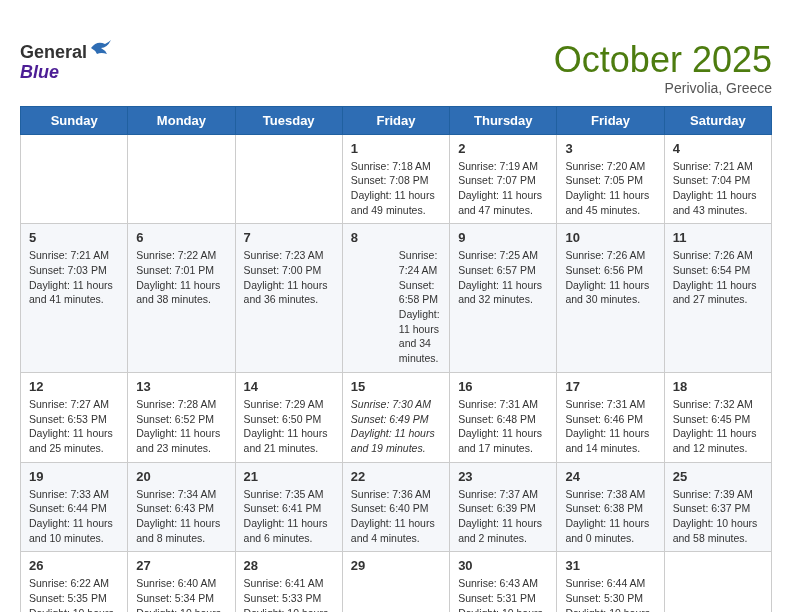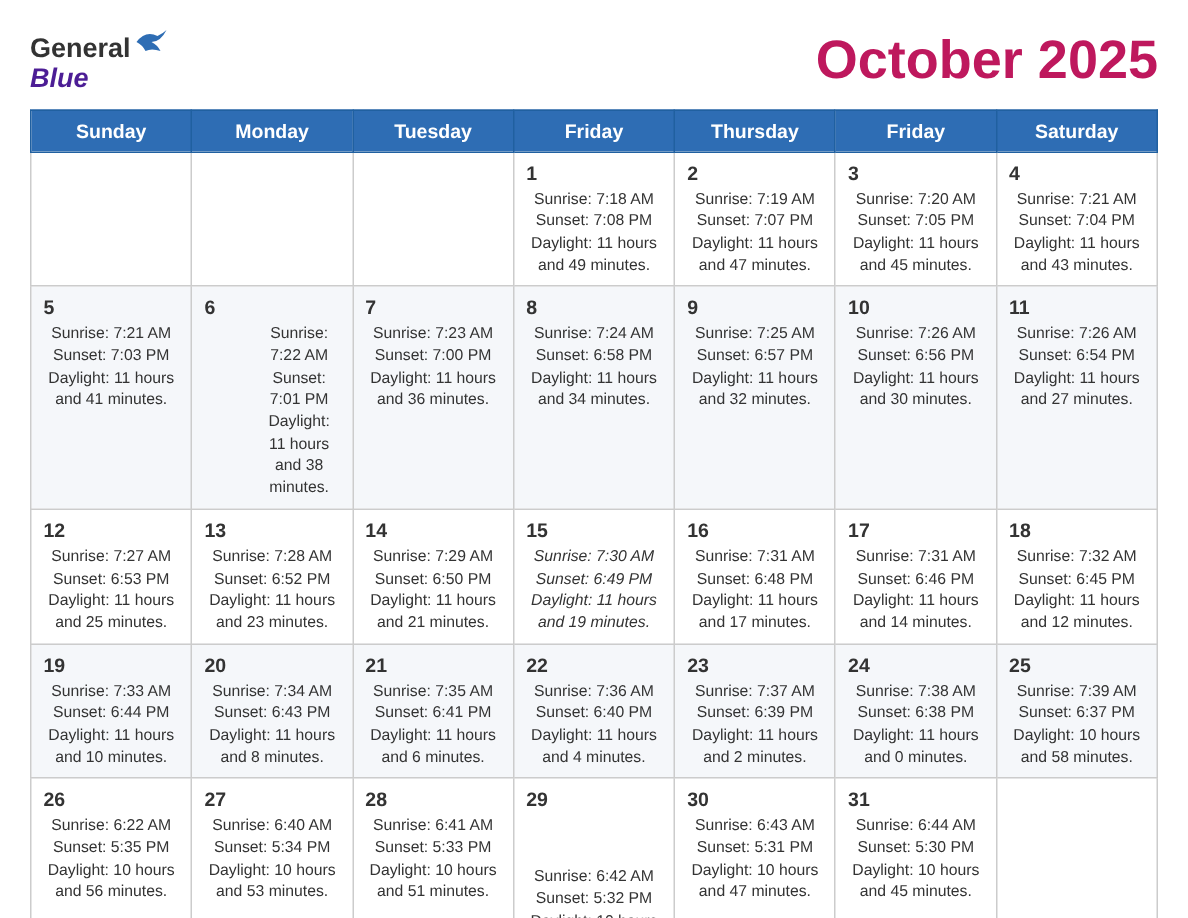--- a/index.html
+++ b/index.html
@@ -8,20 +8,21 @@
       background: #fff;
       width: 792px;
       min-height: 612px;
       padding: 20px;
     }
     .header {
       display: flex;
       justify-content: space-between;
       align-items: flex-start;
       margin-bottom: 10px;
+      margin-top: 20px;
     }
     .logo {
       display: flex;
       align-items: center;
     }
     .logo-text {
       font-size: 18px;
       font-weight: bold;
       line-height: 1.1;
     }
@@ -31,22 +32,22 @@
       width: 24px;
       height: 20px;
       margin-left: 2px;
       margin-top: -2px;
     }
     .title-section {
       text-align: right;
     }
     .month-title {
       font-size: 36px;
-      font-weight: bold;
-      color: #be185d;
+      font-weight: normal;
+      color: #4d7c0f;
       line-height: 1.1;
     }
     .location {
       font-size: 14px;
       color: #555;
     }
     .calendar {
       width: 100%;
       border-collapse: collapse;
       border: 1px solid #ccc;
@@ -76,21 +77,20 @@
     .day-number {
       font-size: 13px;
       font-weight: bold;
       margin-bottom: 3px;
       color: #333;
     }
     .day-info {
       font-size: 10.5px;
       color: #333;
       line-height: 1.4;
-      text-align: center;
     }
     .empty-cell {
       background: #fff;
     }
     .calendar tr:nth-child(even) .empty-cell {
       background: #f5f7fa;
     }
   </style>
 </head>
 <body>
@@ -103,20 +103,21 @@
             <path d="M2 10 Q8 2 16 6 Q20 4 22 2 Q18 10 12 10 Q16 12 18 16 Q12 14 8 16 Q6 12 2 10Z" fill="#2e6db4"></path>
           </svg>
       </div>
       <div class="logo-text">
         <span class="logo-blue">Blue</span>
       </div>
     </div>
   </div>
   <div class="title-section">
     <div class="month-title">October 2025</div>
+    <div class="location">Perivolia, Greece</div>
   </div>
 </div>
 
 <table class="calendar">
   <thead>
     <tr>
     <th>Sunday</th>
         <th>Monday</th>
         <th>Tuesday</th>
         <th>Friday</th>
@@ -157,33 +158,33 @@
       </tr>
       <tr>
         <td>
           <div class="day-number">5</div>
           <div class="day-info" style="white-space: pre-line;">Sunrise: 7:21 AM
 Sunset: 7:03 PM
 Daylight: 11 hours and 41 minutes.</div>
         </td>
         <td>
           <div class="day-number">6</div>
-          <div class="day-info" style="white-space: pre-line; margin-left: 36px;">Sunrise: 7:22 AM
+          <div class="day-info" style="white-space: pre-line;">Sunrise: 7:22 AM
 Sunset: 7:01 PM
 Daylight: 11 hours and 38 minutes.</div>
         </td>
         <td>
           <div class="day-number">7</div>
           <div class="day-info" style="white-space: pre-line;">Sunrise: 7:23 AM
 Sunset: 7:00 PM
 Daylight: 11 hours and 36 minutes.</div>
         </td>
         <td>
           <div class="day-number">8</div>
-          <div class="day-info" style="white-space: pre-line;">Sunrise: 7:24 AM
+          <div class="day-info" style="white-space: pre-line; margin-left: 48px;">Sunrise: 7:24 AM
 Sunset: 6:58 PM
 Daylight: 11 hours and 34 minutes.</div>
         </td>
         <td>
           <div class="day-number">9</div>
           <div class="day-info" style="white-space: pre-line;">Sunrise: 7:25 AM
 Sunset: 6:57 PM
 Daylight: 11 hours and 32 minutes.</div>
         </td>
         <td>

